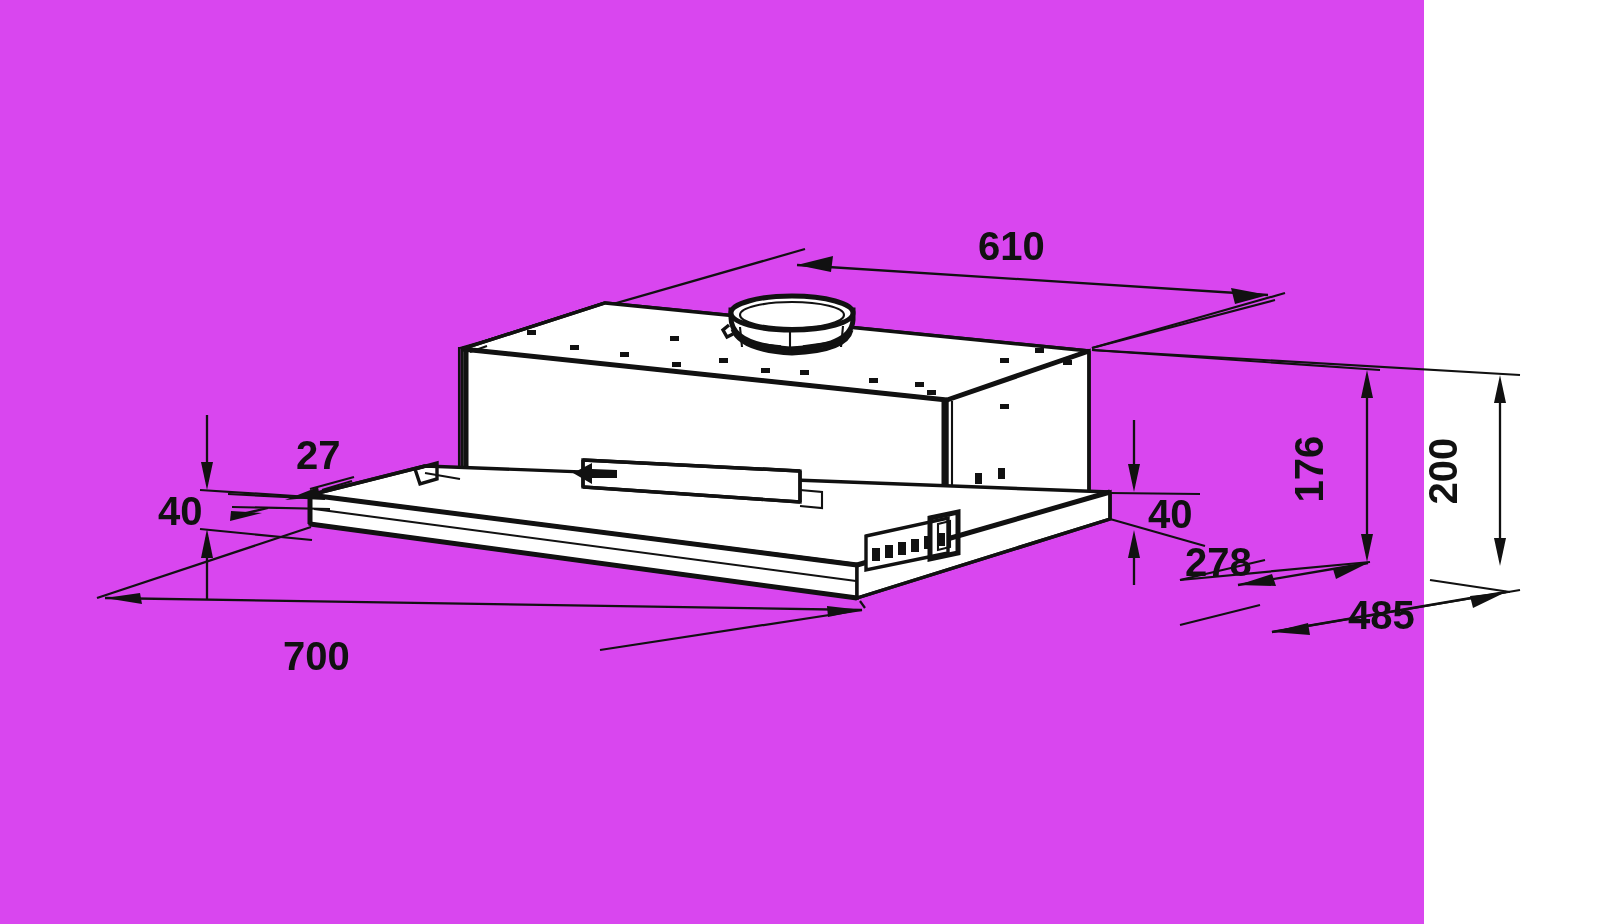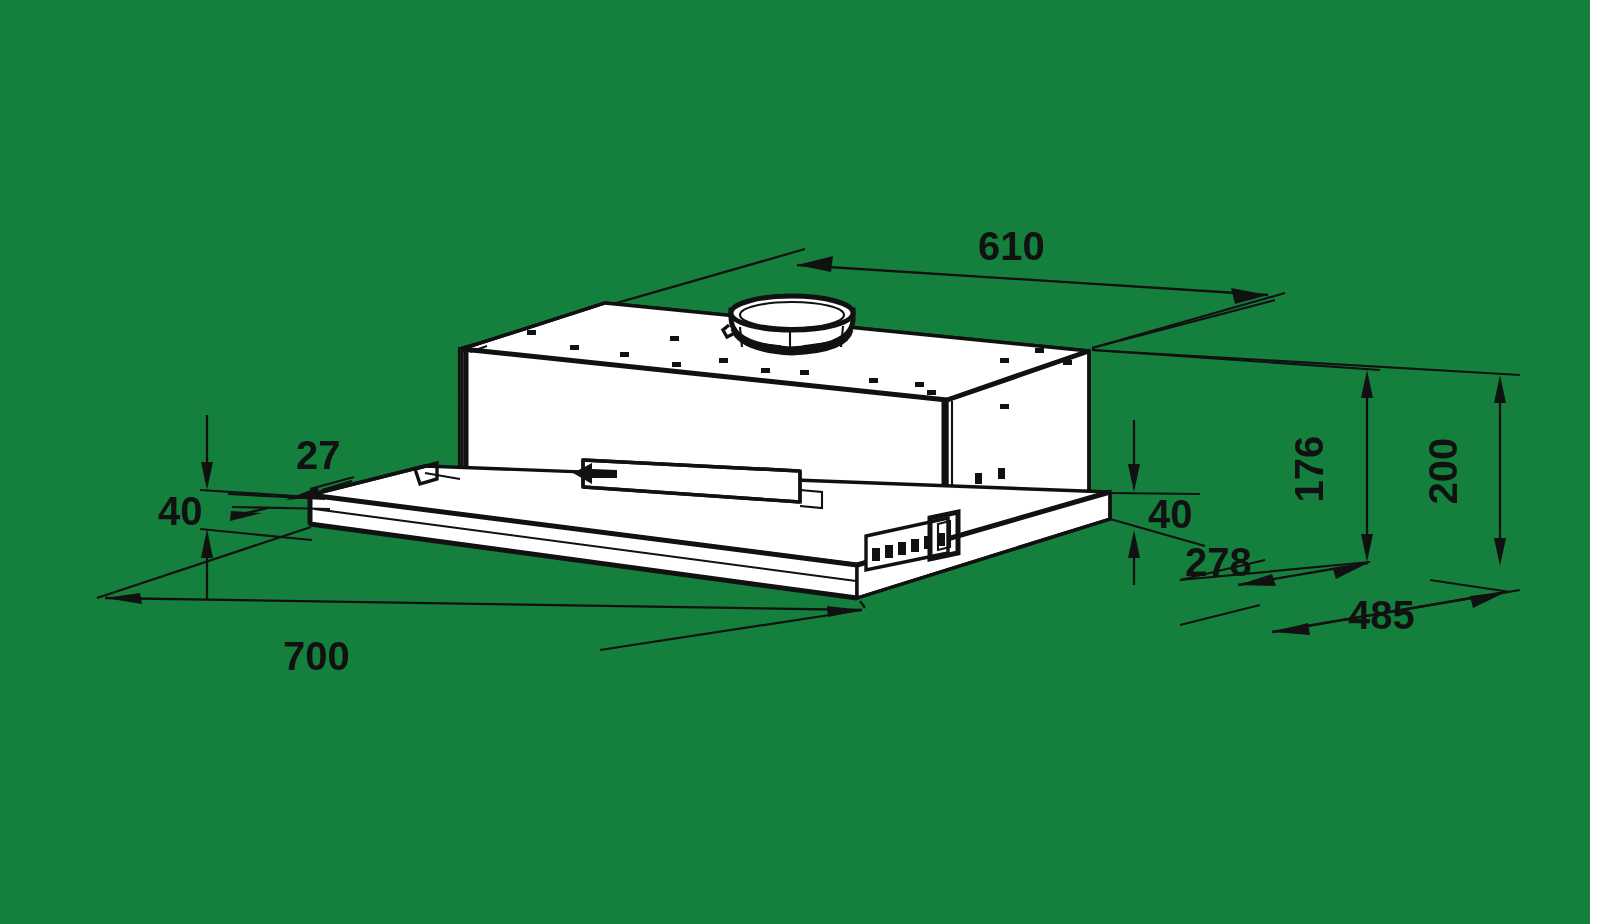--- a/index.html
+++ b/index.html
@@ -9,23 +9,23 @@
     background: #ffffff;
   }
   body {
     width: 1598px;
     height: 924px;
     overflow: hidden;
     font-family: "Liberation Sans", sans-serif;
   }
   #drawing-root {
     position: relative;
-    width: 1590px;
+    width: 1424px;
     height: 924px;
-    background: #15803d;
+    background: #d946ef;
   }
   #tech-svg {
     display: block;
     width: 1598px;
     height: 924px;
   }
   .dim-text {
     font-family: "Liberation Sans", sans-serif;
     font-weight: bold;
     font-size: 40px;

